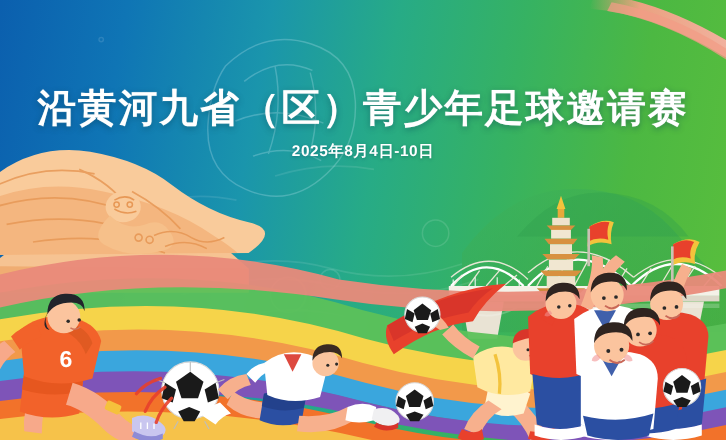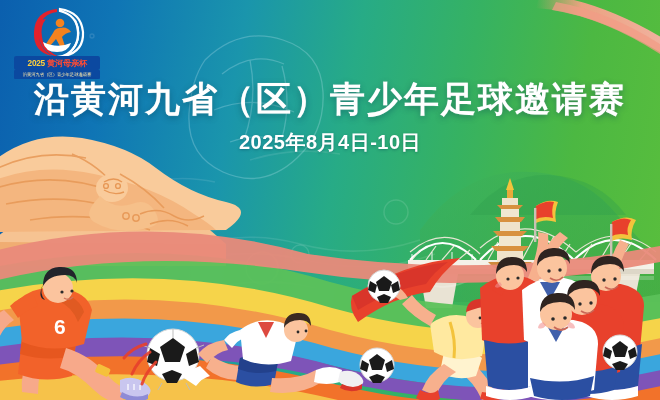--- a/index.html
+++ b/index.html
@@ -40,21 +40,21 @@
     line-height:1;text-shadow:0 2px 5px rgba(4,60,80,.40);white-space:nowrap;
   }
   .title2{
     margin-top:9px;
     font-family:"Liberation Sans","DejaVu Sans",sans-serif;
     font-size:35px;font-weight:bold;color:#ffffff;letter-spacing:2px;
     line-height:1;white-space:nowrap;
     text-shadow:0 2px 6px rgba(4,60,80,.45),0 0 1px rgba(255,255,255,.6);
   }
   .datebar{
-    margin-top:13px;font-size:20px;font-weight:bold;color:#ffffff;
+    margin-top:13px;font-size:14px;font-weight:bold;color:#ffffff;
     letter-spacing:.5px;text-shadow:0 1px 3px rgba(4,60,80,.4);
   }
   .orgs{margin-top:10px;display:flex;flex-direction:column;align-items:center;gap:2px;}
   .orgline{
     font-size:9.5px;color:#ffffff;font-weight:bold;letter-spacing:.2px;
     white-space:nowrap;text-shadow:0 1px 2px rgba(4,60,80,.45);
   }
 
   
   .art{position:absolute;inset:0;width:660px;height:400px;pointer-events:none;}
@@ -221,37 +221,20 @@
         <path d="M-6 114 l44 0 l0 26 l-20 0z" fill="#e2d2b4"></path>
       </g>
 
       <g opacity=".22">
         <rect x="408" y="276" width="246" height="4" fill="#ffffff"></rect>
         <path d="M410 276 q32 22 66 0" stroke="#ffffff" stroke-width="1.6" fill="none"></path>
       </g>
     </g>
   </svg>
 
-  <div class="logo">
-    <svg class="logo-mark" viewBox="0 0 56 52">
-      <path d="M27 3 q-22 2 -23 23 q-1 20 18 24 q-14 -8 -13 -24 q1 -18 18 -20z" fill="#e2222c"></path>
-      <path d="M11 14 q-6 14 1 26 q6 10 18 11 q-16 -6 -18 -20 q-2 -11 4 -18z" fill="#e2222c"></path>
-      <path d="M30 3 q21 3 23 23 q1 19 -18 24 q14 -9 13 -24 q-1 -17 -18 -21z" fill="none" stroke="#ffffff" stroke-width="2.2"></path>
-      <path d="M45 14 q7 14 0 26 q-6 10 -18 11" fill="none" stroke="#ffffff" stroke-width="2"></path>
-      <circle cx="30" cy="17" r="4.3" fill="#f4821f"></circle>
-      <path d="M30 22 q7 -2 11 4 q-6 1 -9 5 l3 9 l-4 2 l-5 -9 l-6 7 l-4 -2 l7 -11 q2 -5 7 -5z" fill="#f4821f"></path>
-      <path d="M13 36 q14 7 28 1 q-3 9 -14 9 q-12 0 -14 -10z" fill="#ffffff"></path>
-    </svg>
-    <div class="logo-word">
-      <span><span style="color:#ffcf3d">2025</span> <span class="red">黄河母亲杯</span></span>
-    </div>
-    <div class="logo-sub">
-      <span>沿黄河九省（区）青少年足球邀请赛</span>
-    </div>
-  </div>
 
   <div class="headline">
     <div class="title2">沿黄河九省（区）青少年足球邀请赛</div>
     <div class="datebar">2025年8月4日-10日</div>
   </div>
 
   <svg class="art" viewBox="0 0 660 400">
     <defs>
       <clipPath id="clipArt">
           <rect x="0" y="0" width="660" height="400"></rect>

